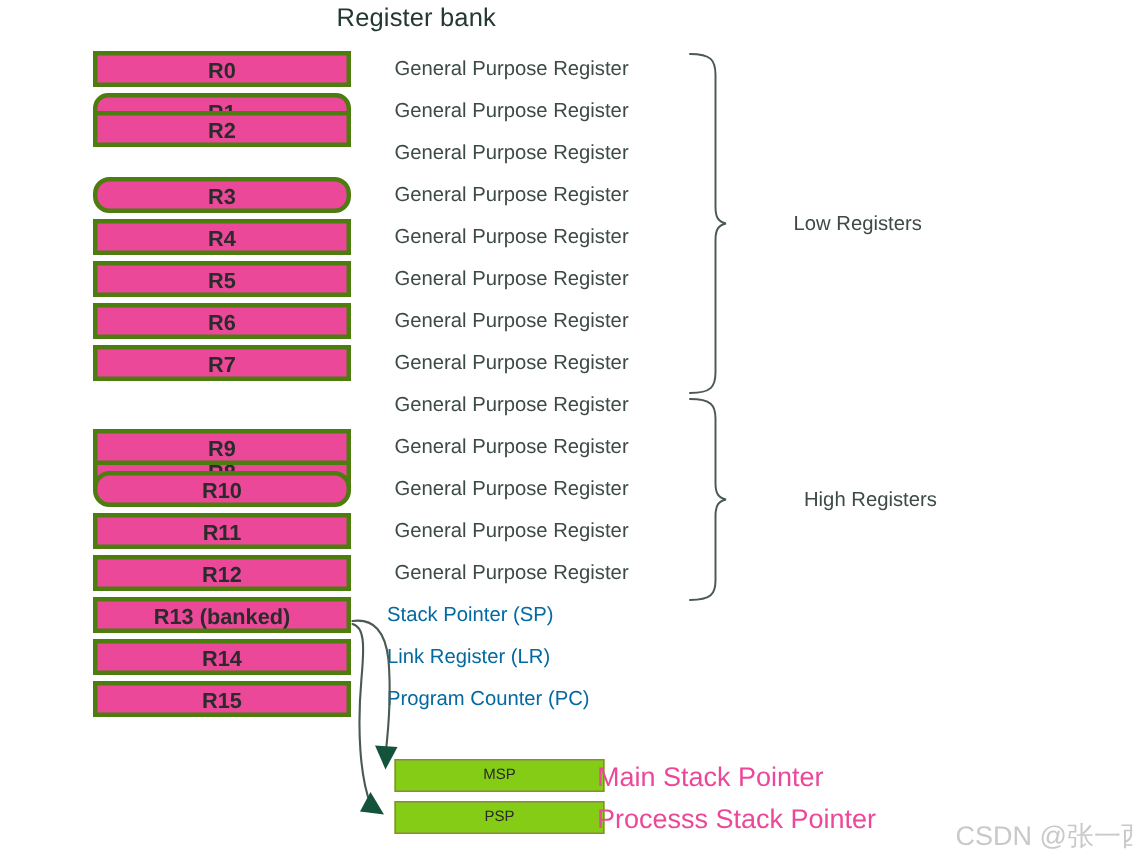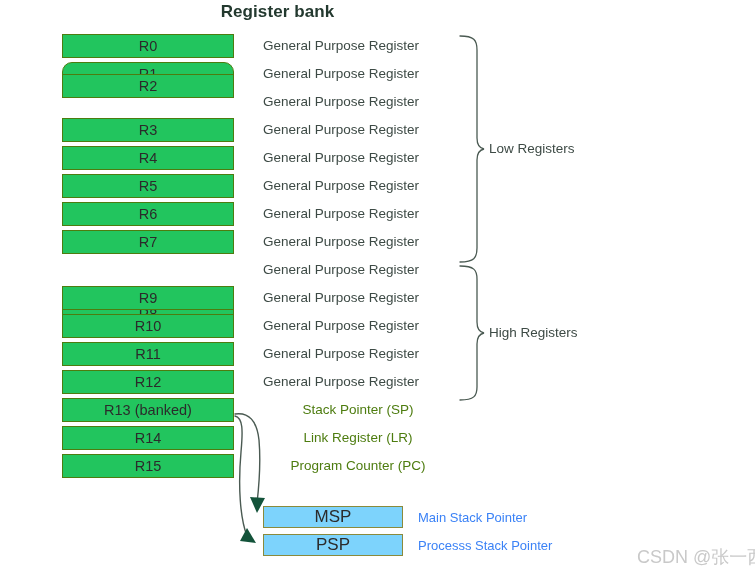--- a/index.html
+++ b/index.html
@@ -17,57 +17,58 @@
   }
 
   
   .title {
     position: absolute;
     left: 0;
     top: 2px;
     width: 555px;
     text-align: center;
     font-size: 17px;
-    font-weight: bold;
+    font-weight: normal;
     color: #23392f;
     letter-spacing: 0.1px;
   }
 
   
   .reg-box {
     position: absolute;
     left: 62px;
     width: 172px;
     height: 24px;
     box-sizing: border-box;
-    border: 1px solid #4d7c0f;
-    background: #22c55e;
+    border: 3px solid #4d7c0f;
+    background: #ec4899;
     color: #2b2b2b;
     font-size: 14.5px;
     line-height: 22px;
     text-align: center;
     white-space: nowrap;
+    font-weight: bold;
   }
 
   
   .desc {
     position: absolute;
     left: 263px;
     font-size: 13.5px;
     color: #3d4a45;
     white-space: nowrap;
     line-height: 16px;
   }
   .desc-center {
     position: absolute;
     left: 258px;
     width: 200px;
-    text-align: center;
+    text-align: left;
     font-size: 13.5px;
-    color: #4d7c0f;
+    color: #0369a1;
     white-space: nowrap;
     line-height: 16px;
   }
 
   
   .group-label {
     position: absolute;
     left: 489px;
     font-size: 13.5px;
     color: #3d4a45;
@@ -76,32 +77,32 @@
   }
 
   
   .sp-box {
     position: absolute;
     left: 263px;
     width: 140px;
     height: 22px;
     box-sizing: border-box;
     border: 1px solid #8a8a3c;
-    background: #7dd3fc;
+    background: #84cc16;
     color: #2b2b2b;
-    font-size: 17px;
+    font-size: 10px;
     line-height: 20px;
     text-align: center;
     white-space: nowrap;
   }
   .sp-desc {
     position: absolute;
-    left: 418px;
-    font-size: 13px;
-    color: #3b82f6;
+    left: 398px;
+    font-size: 18px;
+    color: #ec4899;
     white-space: nowrap;
     line-height: 16px;
   }
 
   
   #overlay {
     position: absolute;
     left: 0;
     top: 0;
     width: 755px;
@@ -126,50 +127,50 @@
 
   <div class="title">Register bank</div>
 
   <div id="registers-layer">
       <div class="reg-box" style="top: 34px;">R0</div>
       <div class="desc" style="top: 38px;">General Purpose Register</div>
       <div class="reg-box" style="top: 62px; border-radius: 10px;">R1</div>
       <div class="desc" style="top: 66px;">General Purpose Register</div>
       <div class="reg-box" style="top: 74px;">R2</div>
       <div class="desc" style="top: 94px;">General Purpose Register</div>
-      <div class="reg-box" style="top: 118px;">R3</div>
+      <div class="reg-box" style="top: 118px; border-radius: 11px;">R3</div>
       <div class="desc" style="top: 122px;">General Purpose Register</div>
       <div class="reg-box" style="top: 146px;">R4</div>
       <div class="desc" style="top: 150px;">General Purpose Register</div>
       <div class="reg-box" style="top: 174px;">R5</div>
       <div class="desc" style="top: 178px;">General Purpose Register</div>
       <div class="reg-box" style="top: 202px;">R6</div>
       <div class="desc" style="top: 206px;">General Purpose Register</div>
       <div class="reg-box" style="top: 230px;">R7</div>
       <div class="desc" style="top: 234px;">General Purpose Register</div>
       <div class="reg-box" style="top: 258px; margin-top: 44px;">R8</div>
       <div class="desc" style="top: 262px;">General Purpose Register</div>
       <div class="reg-box" style="top: 286px;">R9</div>
       <div class="desc" style="top: 290px;">General Purpose Register</div>
-      <div class="reg-box" style="top: 314px;">R10</div>
+      <div class="reg-box" style="top: 314px; border-radius: 11px;">R10</div>
       <div class="desc" style="top: 318px;">General Purpose Register</div>
       <div class="reg-box" style="top: 342px;">R11</div>
       <div class="desc" style="top: 346px;">General Purpose Register</div>
       <div class="reg-box" style="top: 370px;">R12</div>
       <div class="desc" style="top: 374px;">General Purpose Register</div>
       <div class="reg-box" style="top: 398px;">R13 (banked)</div>
       <div class="desc-center" style="top: 402px;">Stack Pointer (SP)</div>
       <div class="reg-box" style="top: 426px;">R14</div>
       <div class="desc-center" style="top: 430px;">Link Register (LR)</div>
       <div class="reg-box" style="top: 454px;">R15</div>
       <div class="desc-center" style="top: 458px;">Program Counter (PC)</div>
     </div>
 
-  <div class="group-label" style="top:141px;">Low Registers</div>
-  <div class="group-label" style="top:325px;">High Registers</div>
+  <div class="group-label" style="top:141px;margin-left:40px;">Low Registers</div>
+  <div class="group-label" style="top:325px;margin-left:47px;">High Registers</div>
 
   <div class="sp-box" style="top:506px;">MSP</div>
   <div class="sp-desc" style="top:510px;">Main Stack Pointer</div>
 
   <div class="sp-box" style="top:534px;">PSP</div>
   <div class="sp-desc" style="top:538px;">Processs Stack Pointer</div>
 
   <svg id="overlay" viewBox="0 0 755 571">
 
     <path d="M 460 36

